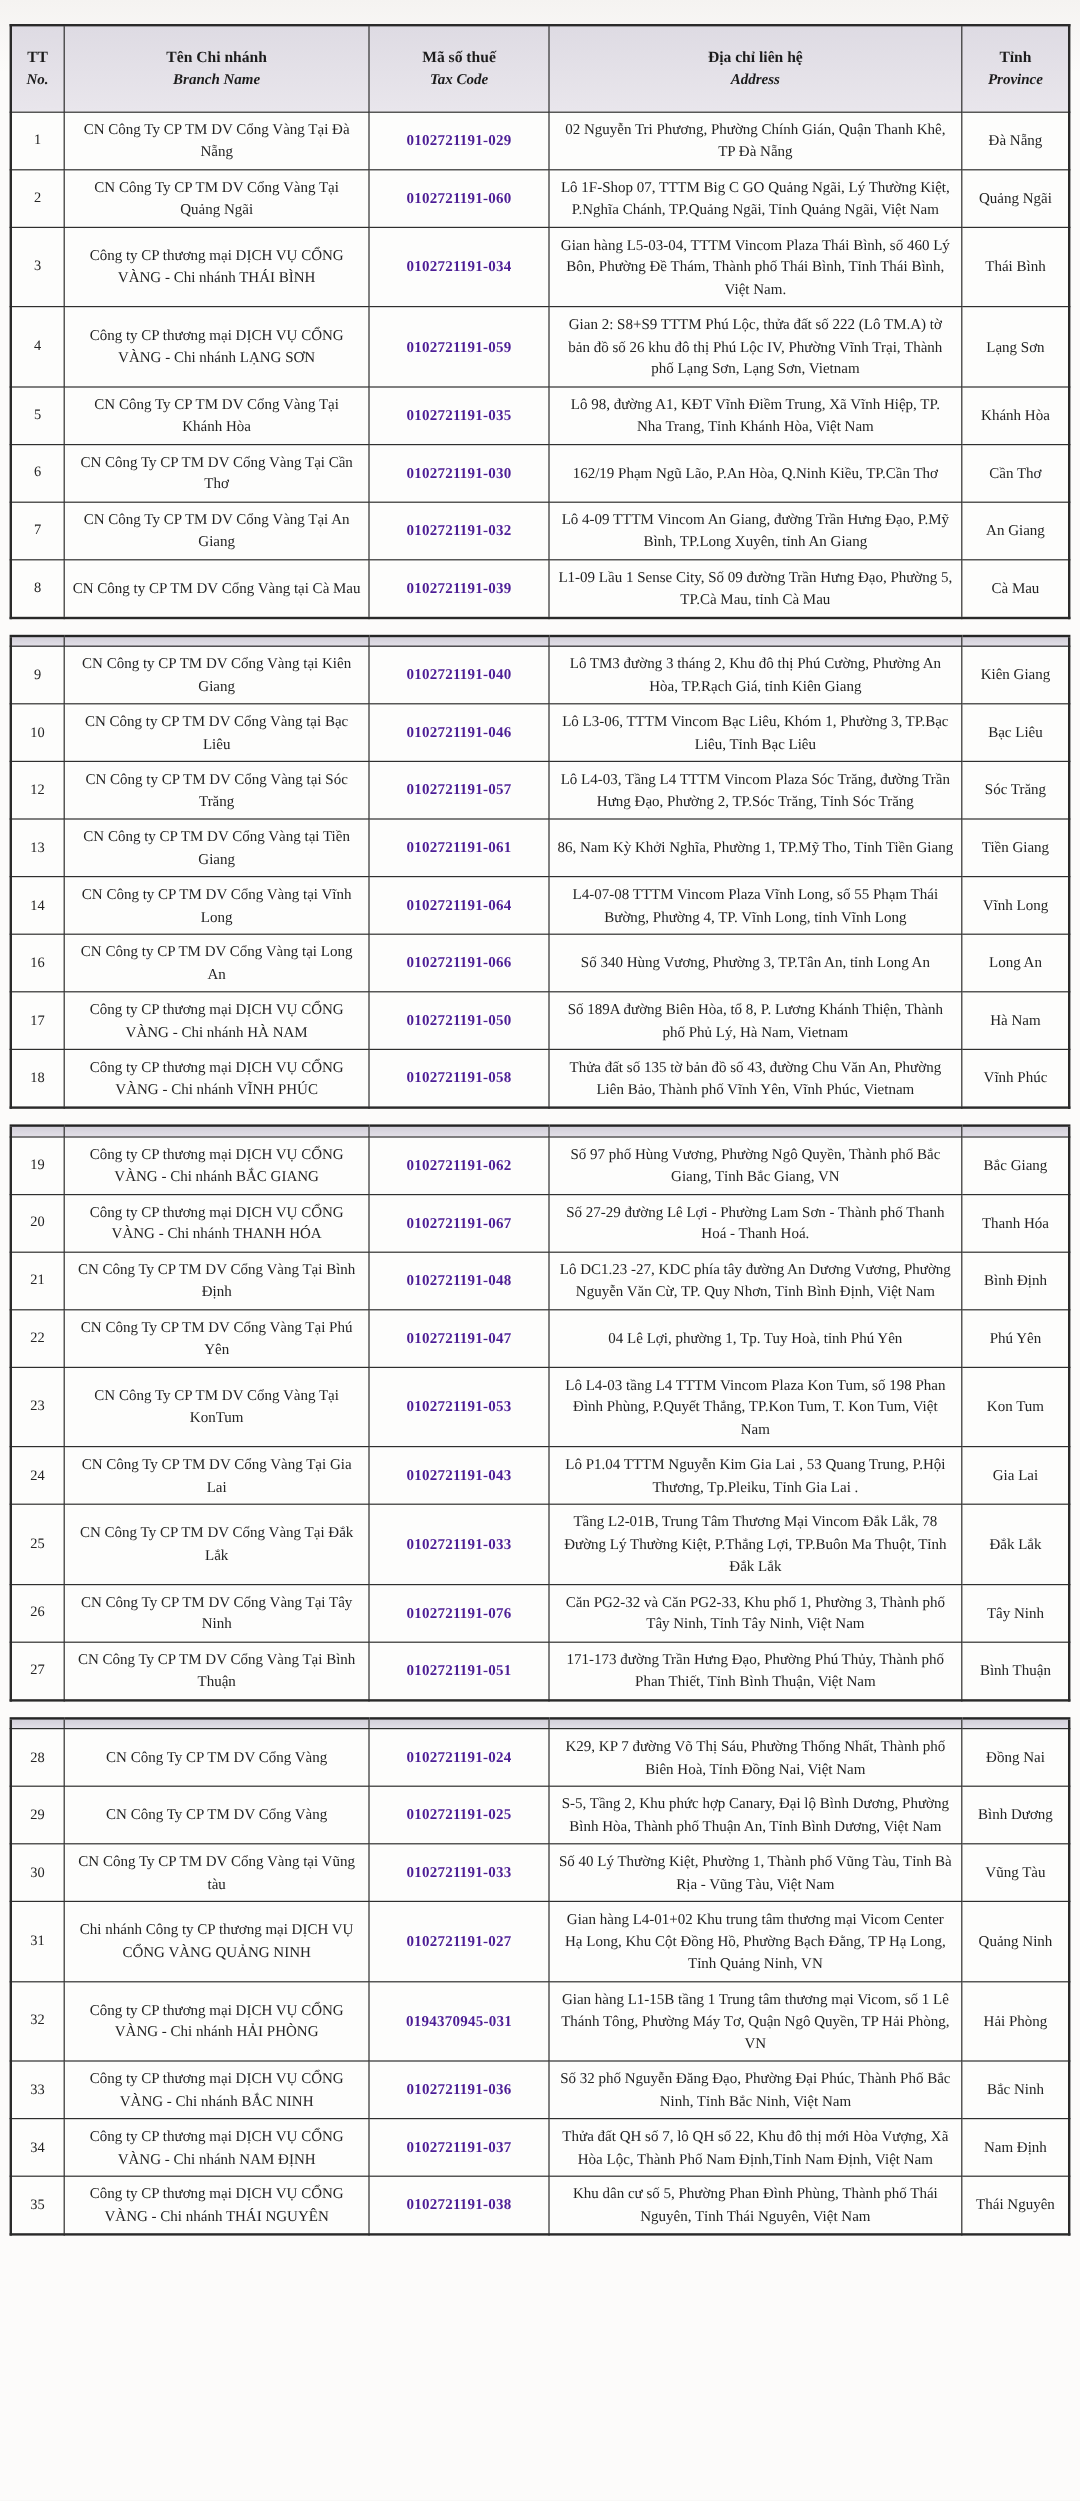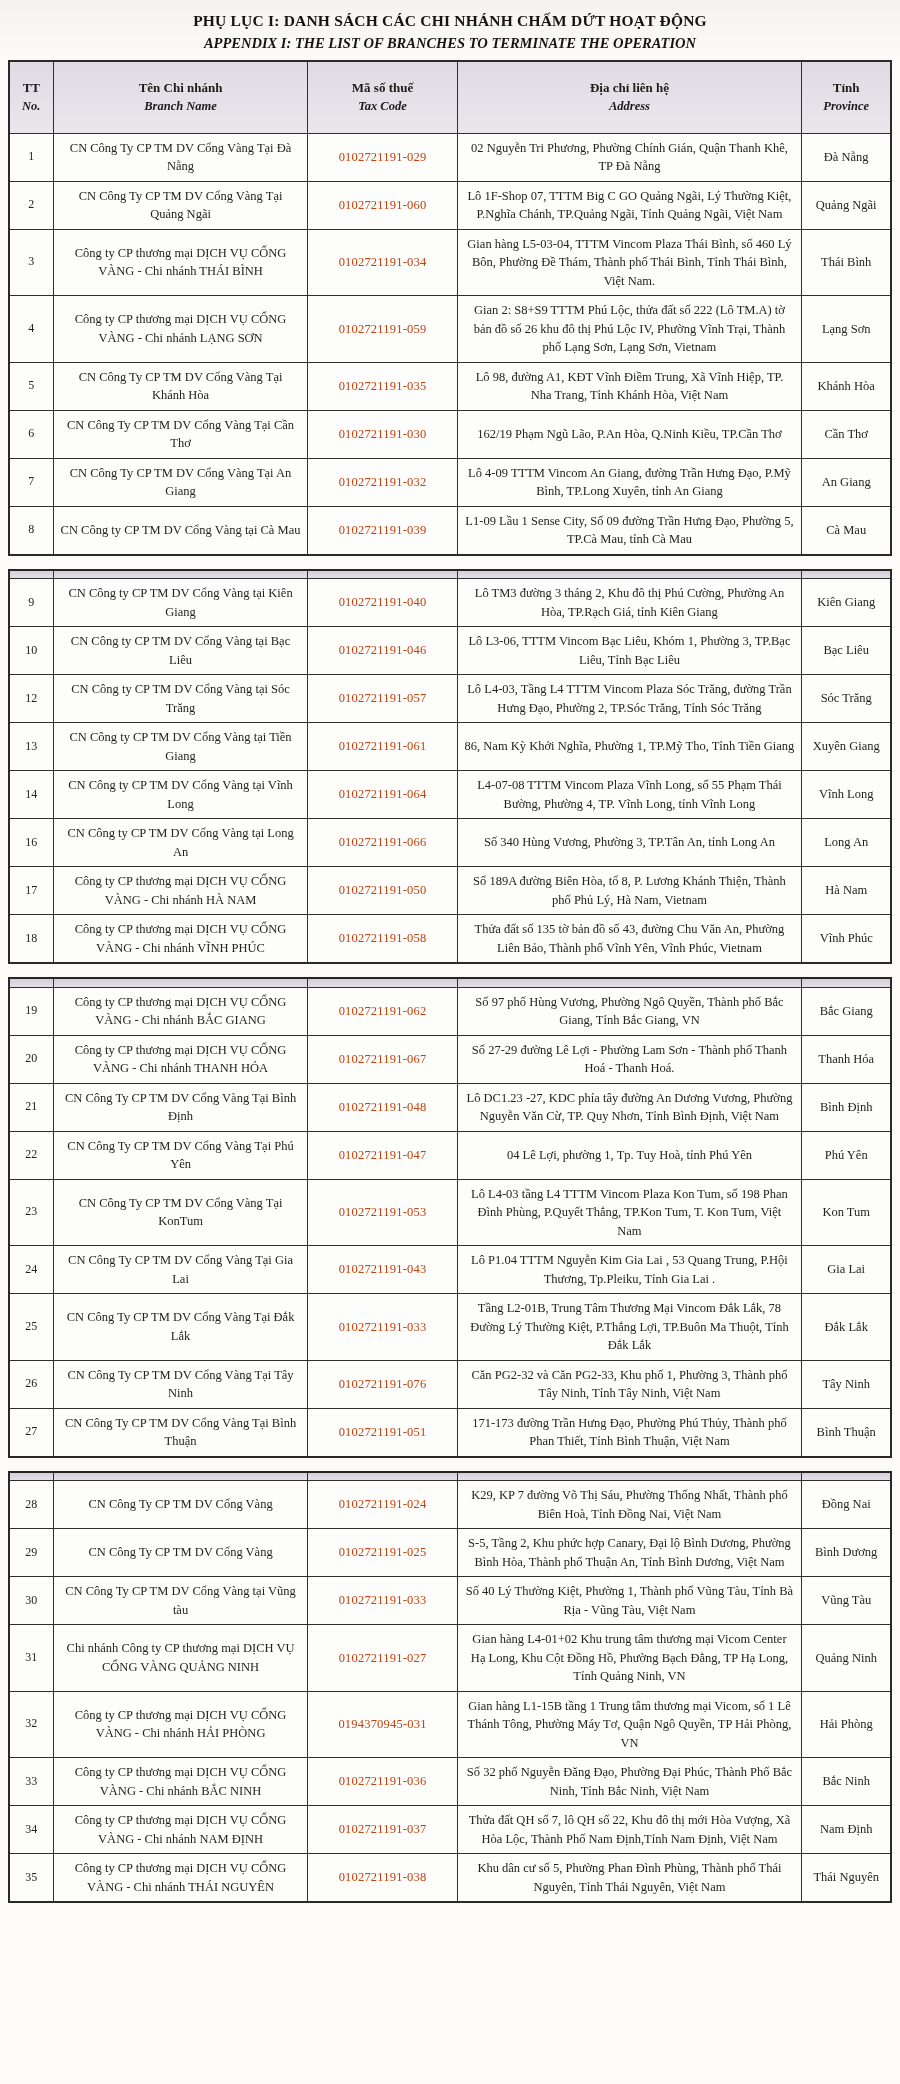--- a/index.html
+++ b/index.html
@@ -27,21 +27,21 @@
     font-size: 14.5px;
     margin-top: 5px;
     color: #141414;
   }
   table.seg {
     border-collapse: collapse;
     width: 884px;
     margin: 0 0 0 8px;
     table-layout: fixed;
   }
-  table.seg.first { margin-top: 8px; }
+  table.seg.first { margin-top: 20px; }
   table.seg.cont { margin-top: 13px; }
   col.c-no   { width: 5.0%; }
   col.c-name { width: 28.9%; }
   col.c-tax  { width: 16.9%; }
   col.c-addr { width: 39.1%; }
   col.c-prov { width: 10.1%; }
   table.seg { border: 2px solid #2a2a2a; }
   table.seg th, table.seg td { border: 1px solid #2f2f2f; }
   thead.main th {
     background: #e4e1e8;
@@ -63,33 +63,29 @@
   tbody td {
     text-align: center;
     vertical-align: middle;
     padding: 5px 7px;
     font-size: 12.5px;
     line-height: 1.48;
     background: #fdfdfc;
     color: #232323;
   }
   tbody td.c-no { font-size: 12px; }
-  tbody td.c-tax { font-weight: normal; letter-spacing: .2px; color: #c2410c; }
+  tbody td.c-tax { font-weight: bold; letter-spacing: .2px; color: #4c1d95; }
   tbody td.c-addr { padding: 5px 7px; }
   tbody tr { min-height: 42px; }
 </style>
 </head>
 <body>
 
 <div class="page">
 
-  <div class="title-block">
-    <div class="title-vi">PHỤ LỤC I: DANH SÁCH CÁC CHI NHÁNH CHẤM DỨT HOẠT ĐỘNG</div>
-    <div class="title-en">APPENDIX I: THE LIST OF BRANCHES TO TERMINATE THE OPERATION</div>
-  </div>
 
   <table class="seg first">
     <colgroup>
       <col class="c-no">
         <col class="c-name">
         <col class="c-tax">
         <col class="c-addr">
         <col class="c-prov">
     </colgroup>
     <thead class="main">
@@ -213,21 +209,21 @@
           <td class="c-name">CN Công ty CP TM DV Cổng Vàng tại Sóc Trăng</td>
           <td class="c-tax">0102721191-057</td>
           <td class="c-addr">Lô L4-03, Tầng L4 TTTM Vincom Plaza Sóc Trăng, đường Trần Hưng Đạo, Phường 2, TP.Sóc Trăng, Tỉnh Sóc Trăng</td>
           <td class="c-prov">Sóc Trăng</td>
         </tr>
         <tr>
           <td class="c-no">13</td>
           <td class="c-name">CN Công ty CP TM DV Cổng Vàng tại Tiền Giang</td>
           <td class="c-tax">0102721191-061</td>
           <td class="c-addr">86, Nam Kỳ Khởi Nghĩa, Phường 1, TP.Mỹ Tho, Tỉnh Tiền Giang</td>
-          <td class="c-prov">Xuyên Giang</td>
+          <td class="c-prov">Tiền Giang</td>
         </tr>
         <tr>
           <td class="c-no">14</td>
           <td class="c-name">CN Công ty CP TM DV Cổng Vàng tại Vĩnh Long</td>
           <td class="c-tax">0102721191-064</td>
           <td class="c-addr">L4-07-08 TTTM Vincom Plaza Vĩnh Long, số 55 Phạm Thái Bường, Phường 4, TP. Vĩnh Long, tỉnh Vĩnh Long</td>
           <td class="c-prov">Vĩnh Long</td>
         </tr>
         <tr>
           <td class="c-no">16</td>

